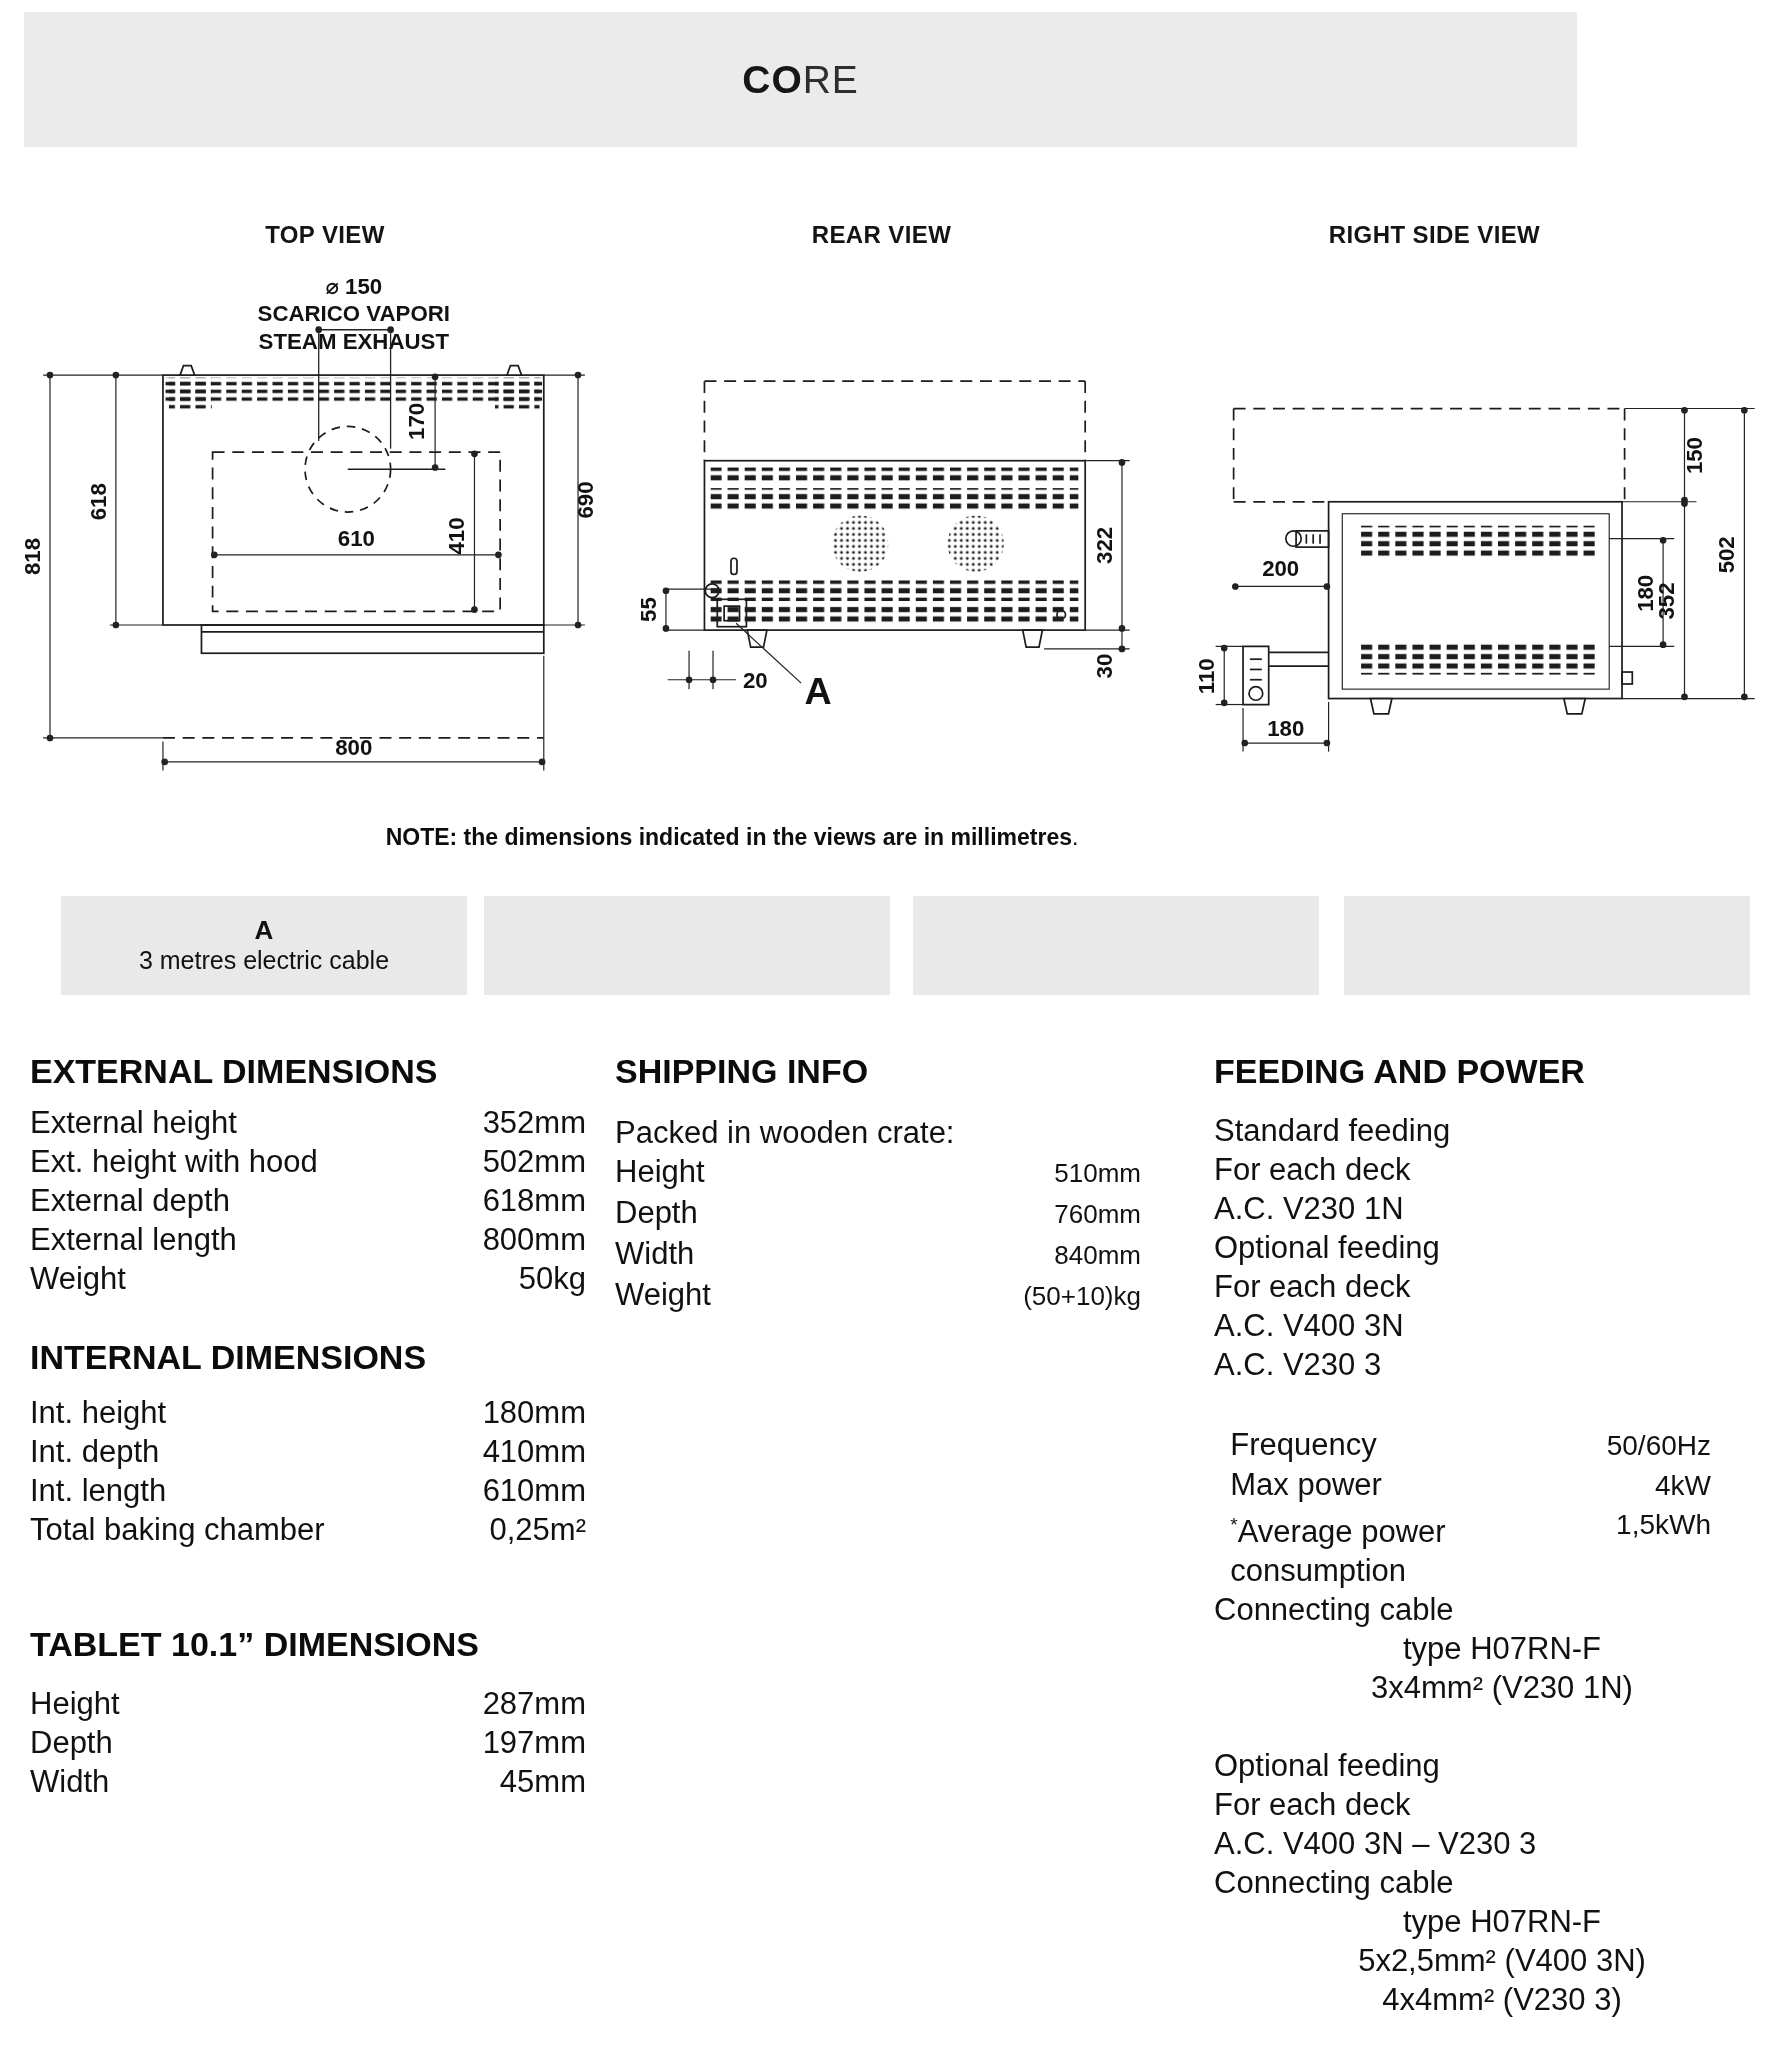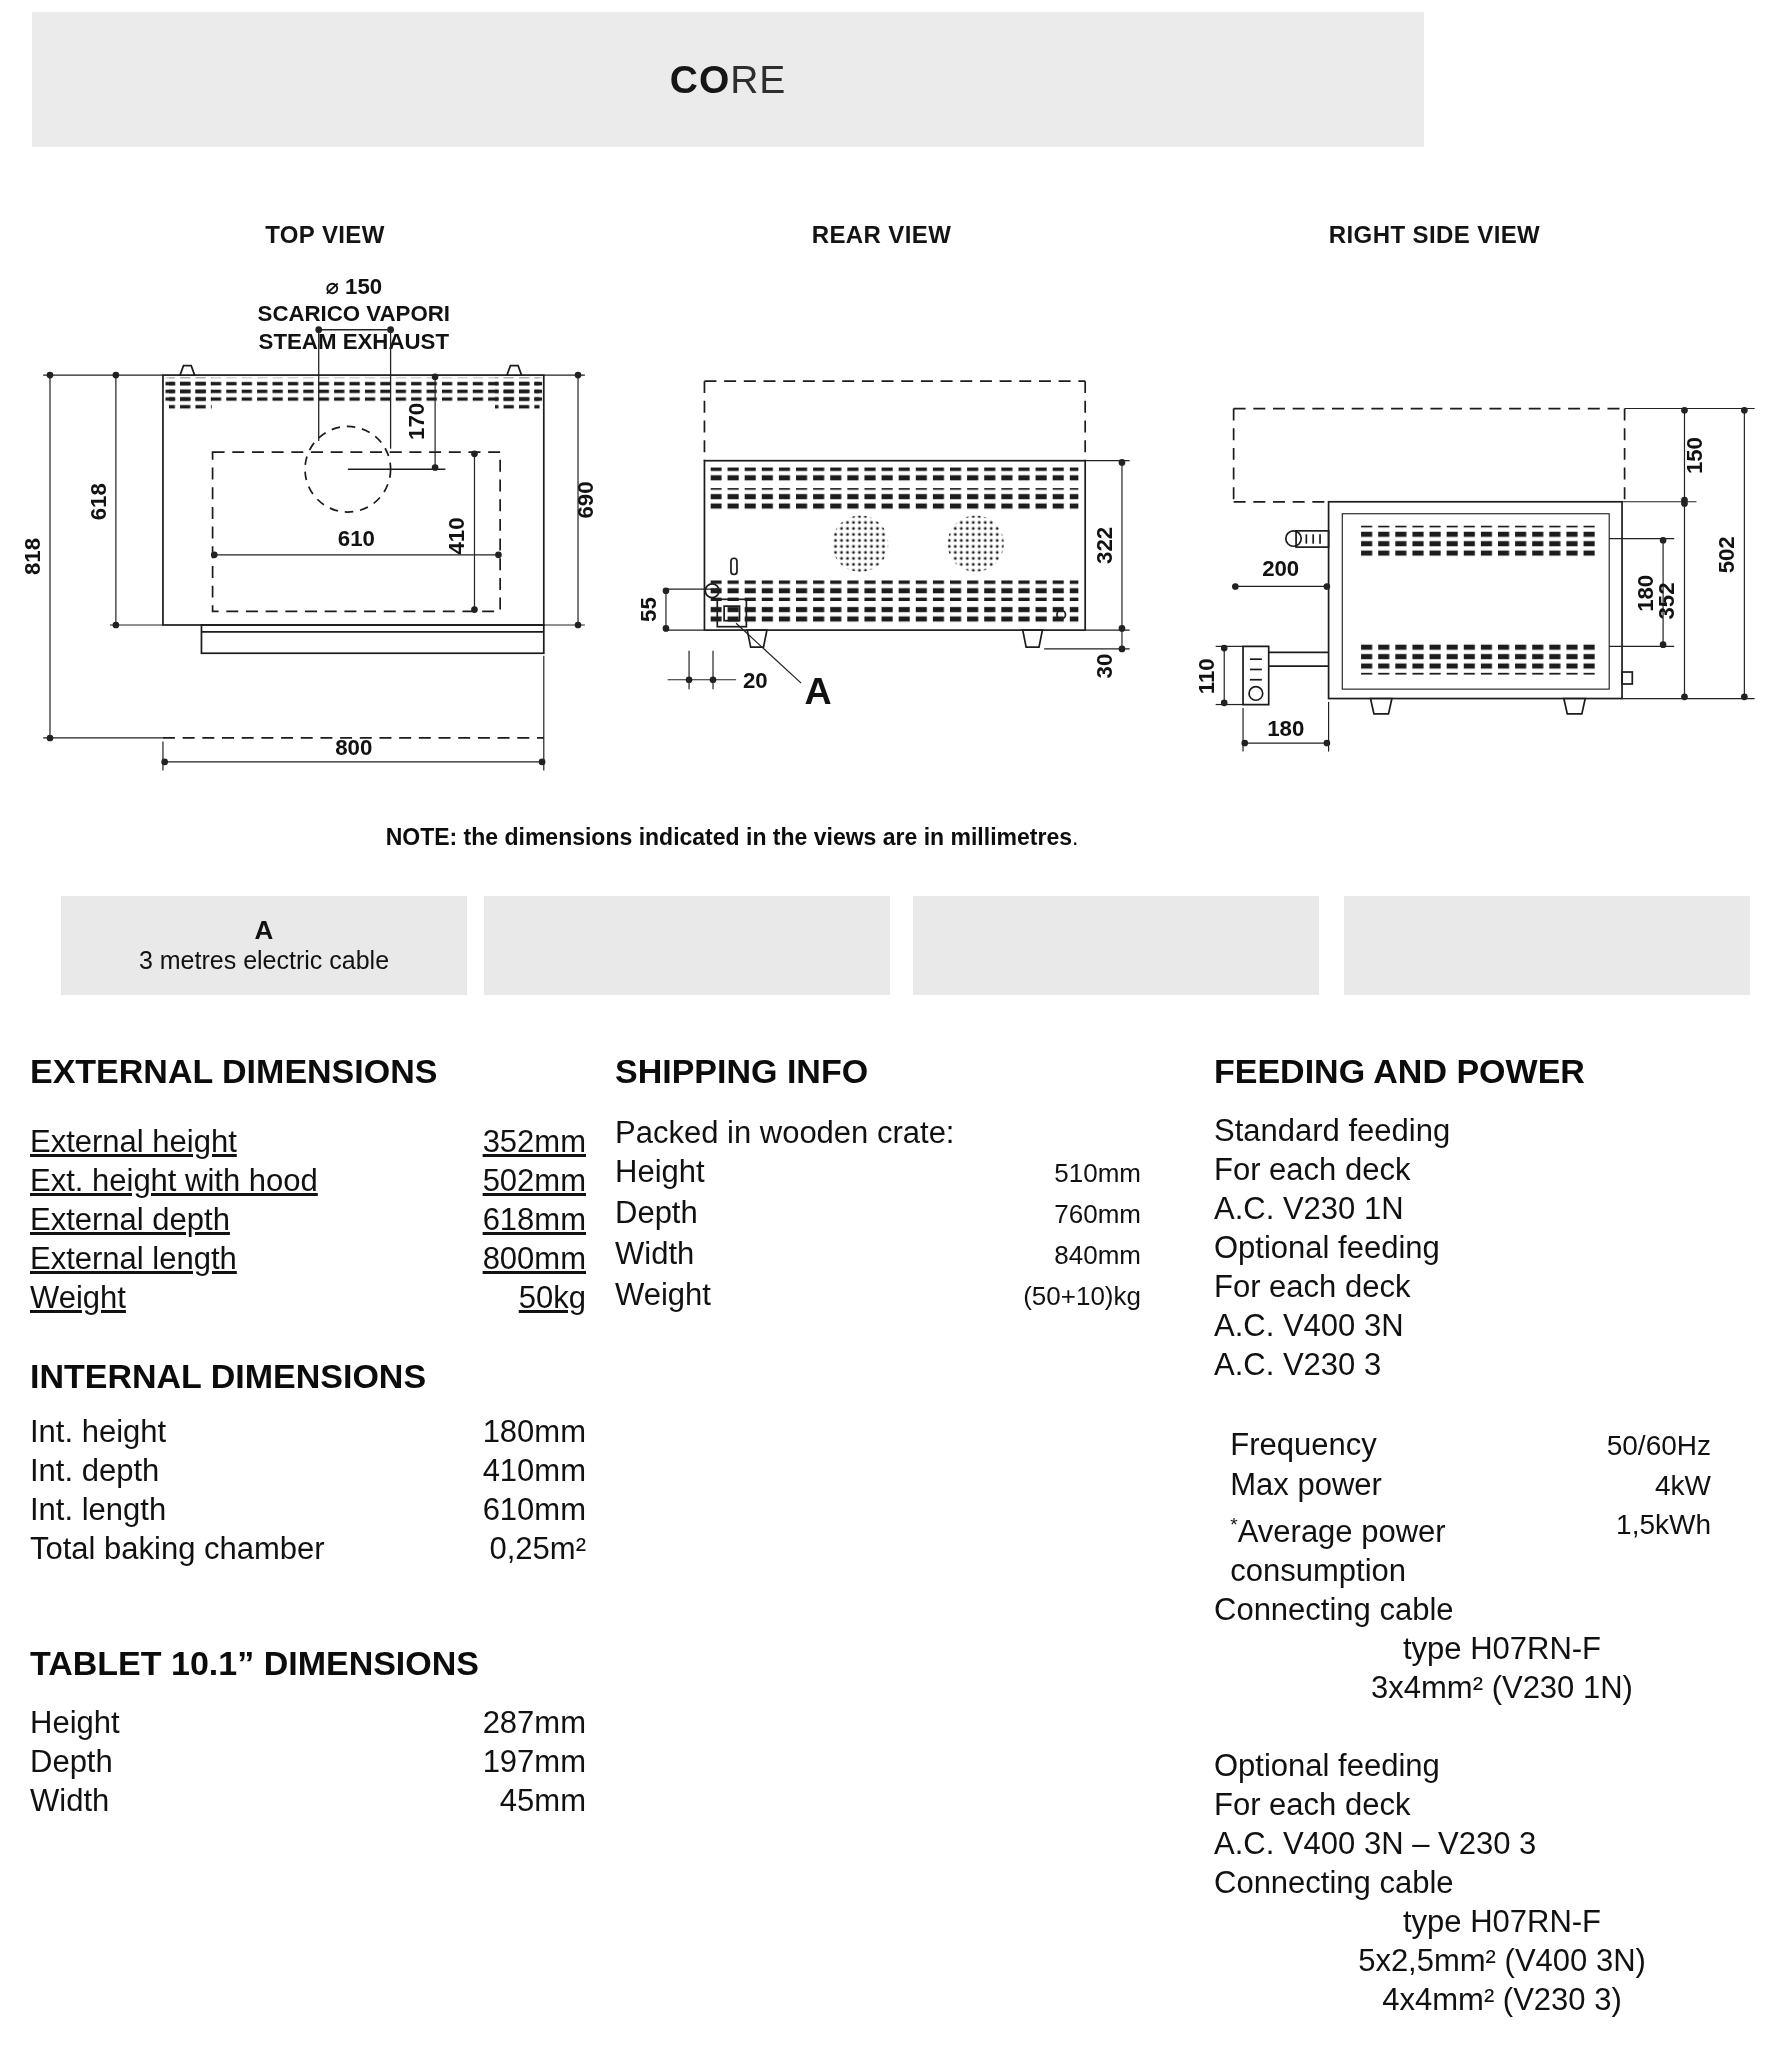--- a/index.html
+++ b/index.html
@@ -1,21 +1,21 @@
 <!DOCTYPE html>
 <html style="font-size:13.7px"><head>
 <meta charset="utf-8">
 <style>
   html,body{margin:0;padding:0;background:#fff;}
   body{width:1788px;height:2045px;position:relative;overflow:hidden;
        font-family:"Liberation Sans","DejaVu Sans",sans-serif;color:#111;}
   .abs{position:absolute;}
   
-  .header-bar{left:24px;top:12px;width:1392px;height:135px;background:#ebebeb;
-              display:flex;align-items:center;justify-content:center;margin-left:8px;}
+  .header-bar{left:24px;top:12px;width:1553px;height:135px;background:#ebebeb;
+              display:flex;align-items:center;justify-content:center;}
   .header-title{font-size:39px;letter-spacing:0.9px;color:#161616;}
   .header-title .b{font-weight:700;}
   .header-title .r{font-weight:400;color:#2e2e2e;}
   
   .view-title{font-size:24px;font-weight:700;text-align:center;color:#141414;letter-spacing:0.4px;}
   
   .note-line{left:0;top:824px;width:1464px;text-align:center;font-size:23px;color:#0d0d0d;}
   .note-line .nb{font-weight:700;}
   
   .legend-box{top:896px;height:99px;background:#e9e9e9;}
@@ -299,21 +299,21 @@
 <div class="abs legend-box first" style="left:61px;width:406px;">
   <div class="legend-marker">A</div>
   <div class="legend-text">3 metres electric cable</div>
 </div>
 <div class="abs legend-box" style="left:484px;width:406px;"></div>
 <div class="abs legend-box" style="left:913px;width:406px;"></div>
 <div class="abs legend-box" style="left:1344px;width:406px;"></div>
 
 <div class="col" style="left:30px;top:1051px;width:556px;">
   <h3 class="sec-title">EXTERNAL DIMENSIONS</h3>
-  <div class="rows" style="margin-top:30px;text-decoration:underline;">
+  <div class="rows" style="margin-top:11px;">
     <div class="row">
         <span>External height</span>
         <span class="val">352mm</span>
       </div>
     <div class="row">
         <span>Ext. height with hood</span>
         <span class="val">502mm</span>
       </div>
     <div class="row">
         <span>External depth</span>

